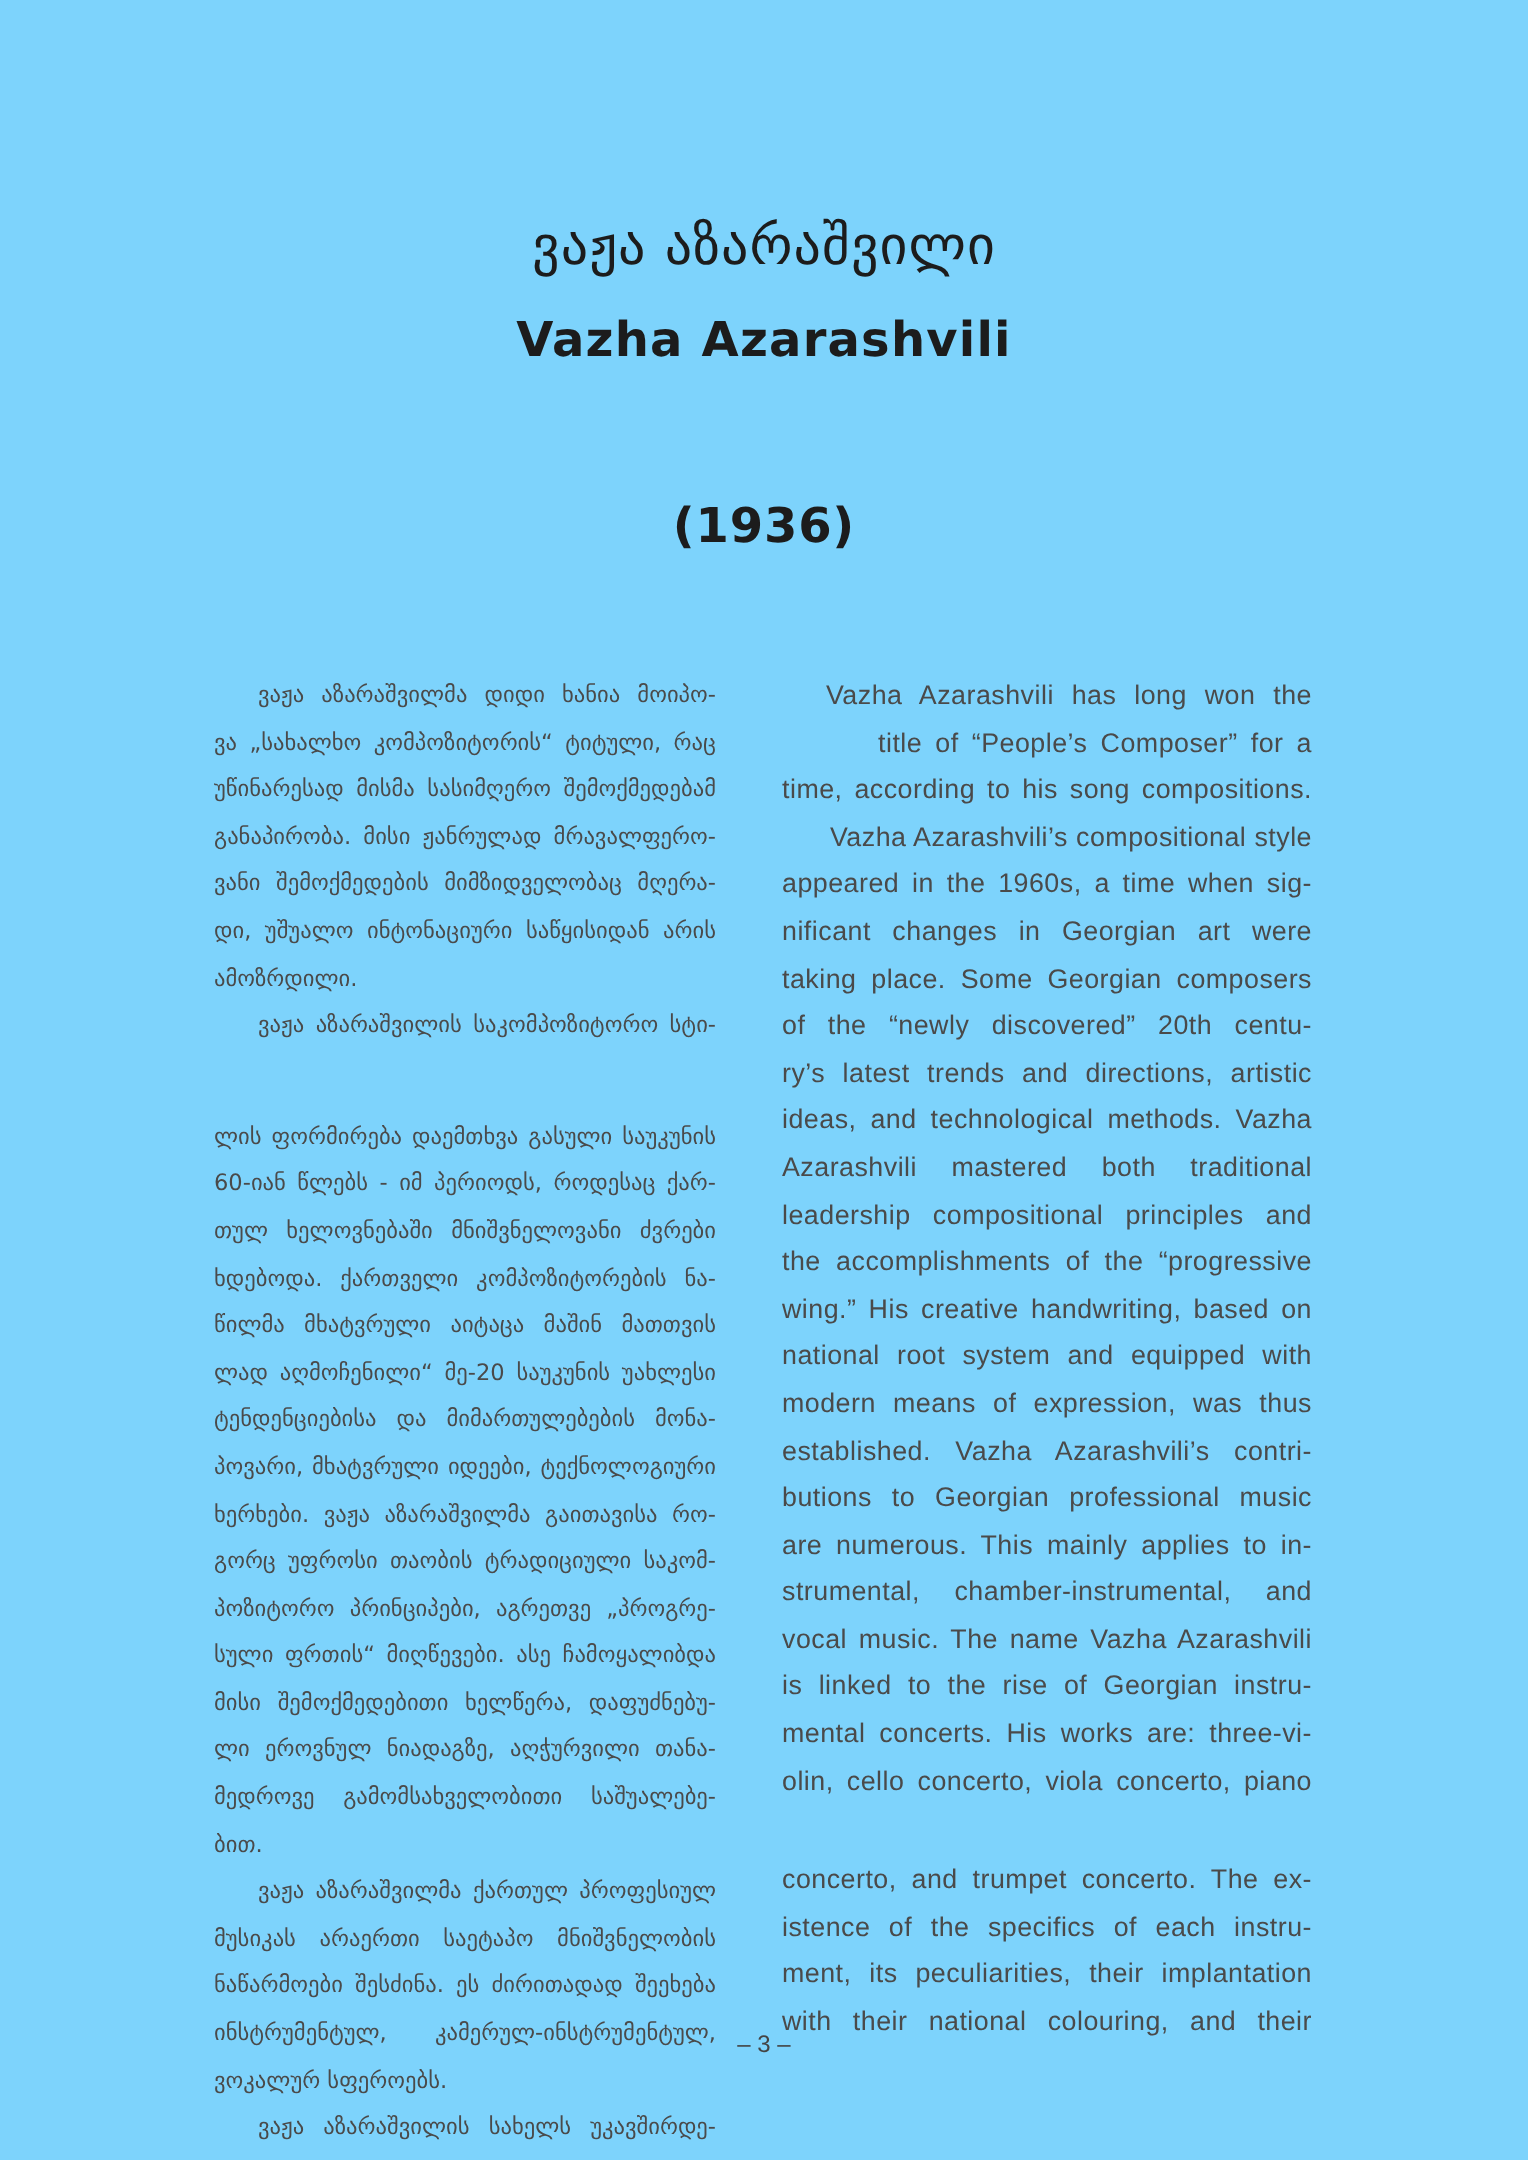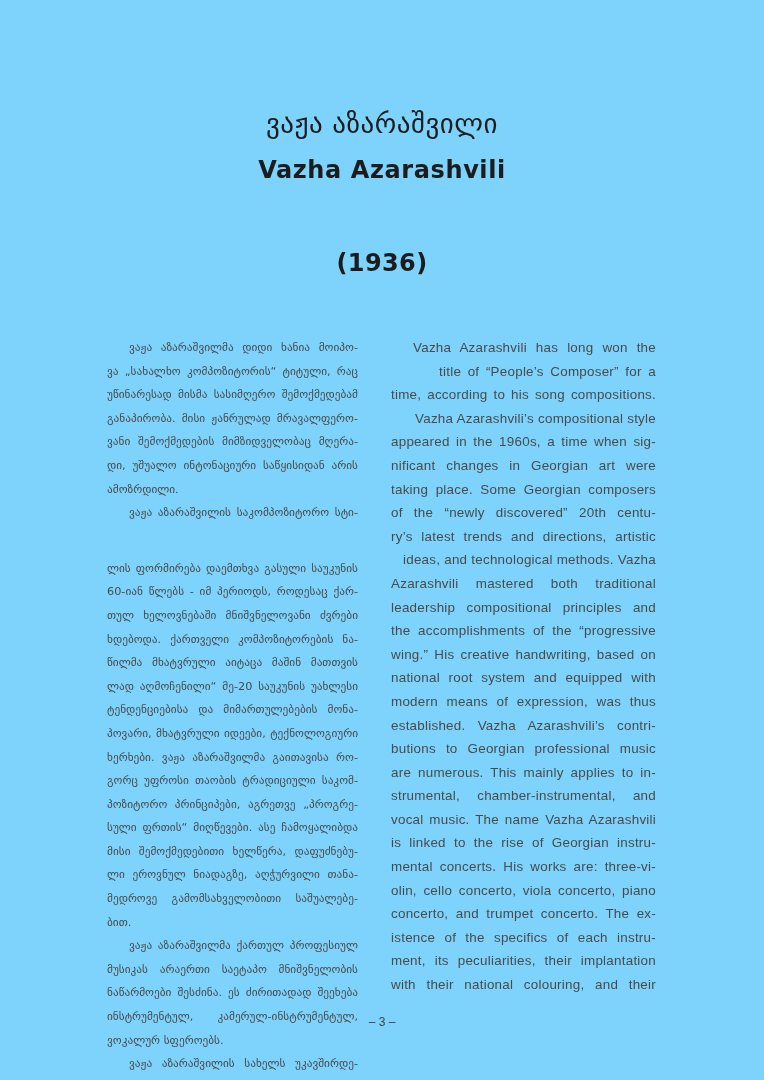--- a/index.html
+++ b/index.html
@@ -135,35 +135,35 @@
   <div class="col col-right" id="col-right">
       <div class="line indent" style="white-space: normal; height: 23.6px; overflow: hidden;">Vazha Azarashvili has long won the</div>
       <div class="line" style="white-space: normal; height: 23.6px; overflow: hidden; margin-left: 48px;">title of “People’s Composer” for a long</div>
       <div class="line" style="white-space: normal; height: 23.6px; overflow: hidden;">time, according to his song compositions.</div>
       <div class="line" style="white-space: normal; height: 23.6px; overflow: hidden; margin-left: 24px;">Vazha Azarashvili’s compositional style</div>
       <div class="line" style="white-space: normal; height: 23.6px; overflow: hidden;">appeared in the 1960s, a time when sig-</div>
       <div class="line" style="white-space: normal; height: 23.6px; overflow: hidden;">nificant changes in Georgian art were</div>
       <div class="line" style="white-space: normal; height: 23.6px; overflow: hidden;">taking place. Some Georgian composers</div>
       <div class="line" style="white-space: normal; height: 23.6px; overflow: hidden;">of the “newly discovered” 20th centu-</div>
       <div class="line" style="white-space: normal; height: 23.6px; overflow: hidden;">ry’s latest trends and directions, artistic</div>
-      <div class="line" style="white-space: normal; height: 23.6px; overflow: hidden; margin-left: 12px;">ideas, and technological methods. Vazha</div>
+      <div class="line" style="white-space: normal; height: 23.6px; overflow: hidden;">ideas, and technological methods. Vazha</div>
       <div class="line" style="white-space: normal; height: 23.6px; overflow: hidden;">Azarashvili mastered both traditional</div>
       <div class="line" style="white-space: normal; height: 23.6px; overflow: hidden;">leadership compositional principles and</div>
       <div class="line" style="white-space: normal; height: 23.6px; overflow: hidden;">the accomplishments of the “progressive</div>
       <div class="line" style="white-space: normal; height: 23.6px; overflow: hidden;">wing.” His creative handwriting, based on</div>
       <div class="line" style="white-space: normal; height: 23.6px; overflow: hidden;">national root system and equipped with</div>
       <div class="line" style="white-space: normal; height: 23.6px; overflow: hidden;">modern means of expression, was thus</div>
       <div class="line" style="white-space: normal; height: 23.6px; overflow: hidden;">established. Vazha Azarashvili’s contri-</div>
       <div class="line" style="white-space: normal; height: 23.6px; overflow: hidden;">butions to Georgian professional music</div>
       <div class="line" style="white-space: normal; height: 23.6px; overflow: hidden;">are numerous. This mainly applies to in-</div>
       <div class="line" style="white-space: normal; height: 23.6px; overflow: hidden;">strumental, chamber-instrumental, and</div>
       <div class="line" style="white-space: normal; height: 23.6px; overflow: hidden;">vocal music. The name Vazha Azarashvili</div>
       <div class="line" style="white-space: normal; height: 23.6px; overflow: hidden;">is linked to the rise of Georgian instru-</div>
       <div class="line" style="white-space: normal; height: 23.6px; overflow: hidden;">mental concerts. His works are: three-vi-</div>
       <div class="line" style="white-space: normal; height: 23.6px; overflow: hidden;">olin, cello concerto, viola concerto, piano</div>
-      <div class="line" style="white-space: normal; height: 23.6px; overflow: hidden;">concerto, and trumpet concerto. The ex-</div>
+      <div class="line" style="white-space: normal; height: 23.6px; overflow: hidden; margin-top: 26px;">concerto, and trumpet concerto. The ex-</div>
       <div class="line" style="white-space: normal; height: 23.6px; overflow: hidden;">istence of the specifics of each instru-</div>
       <div class="line" style="white-space: normal; height: 23.6px; overflow: hidden;">ment, its peculiarities, their implantation</div>
       <div class="line" style="white-space: normal; height: 23.6px; overflow: hidden;">with their national colouring, and their</div>
     </div>
 
   <div class="page-number">– 3 –</div>
 </div>
 
 </body></html>

